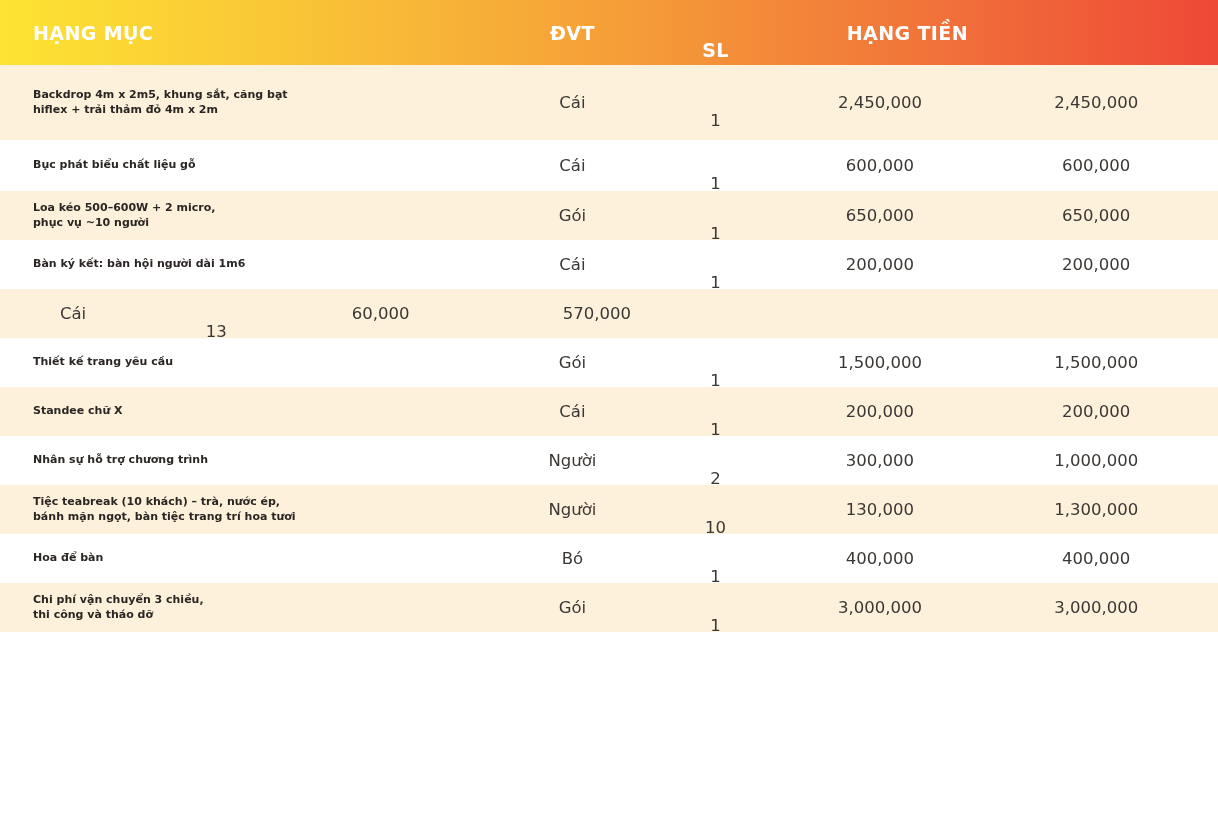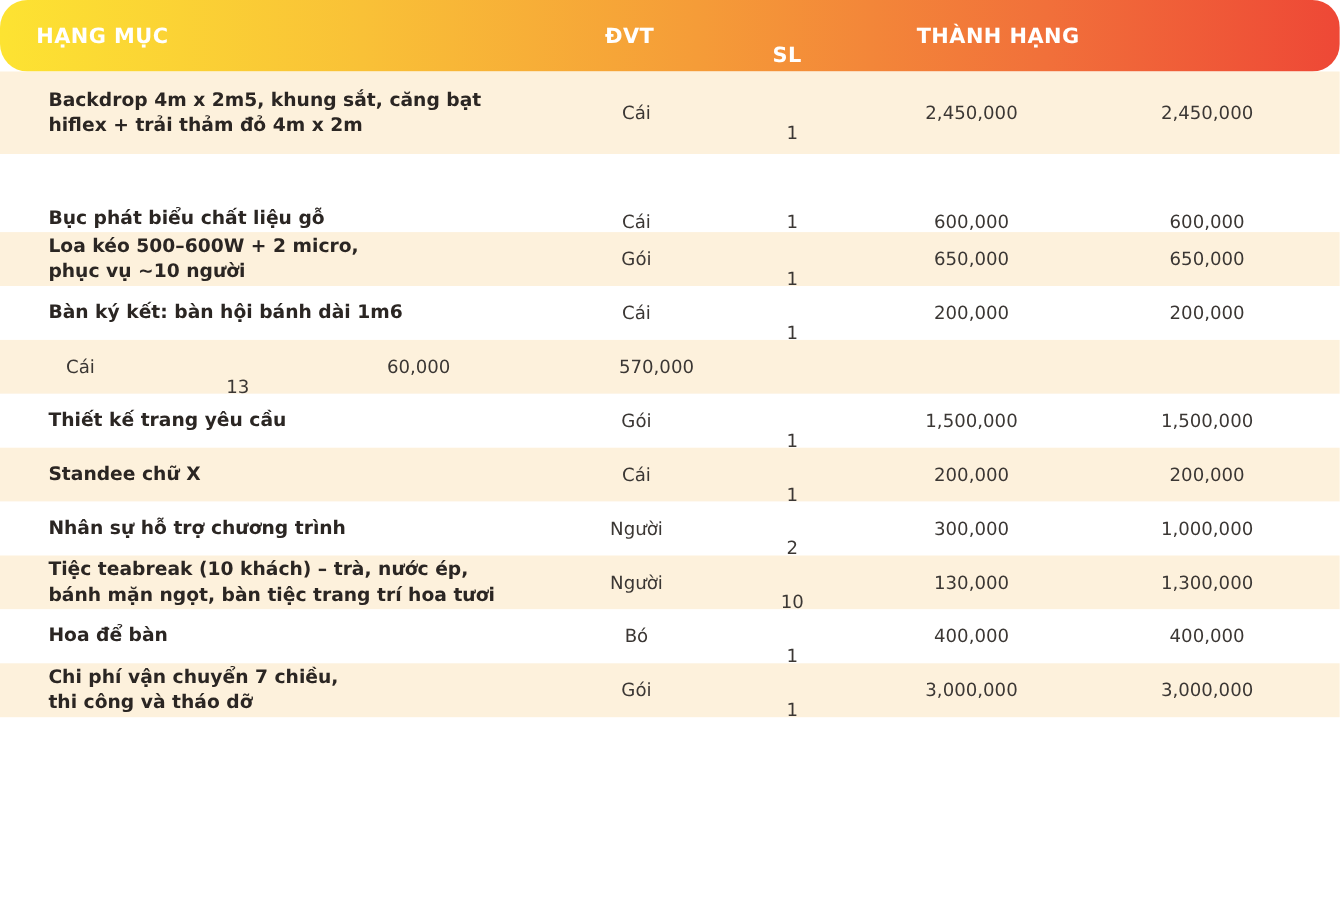--- a/index.html
+++ b/index.html
@@ -18,73 +18,71 @@
   }
   .trow {
     display: flex;
     align-items: center;
     width: 100%;
     flex: 0 0 auto;
   }
   .thead {
     height: 65px;
     background: linear-gradient(90deg, #fde332 0%, #f9c137 27%, #f59c38 52%, #f1703a 78%, #ee4836 100%);
-    border-radius: 25px;
   }
   .thead .cell {
     color: #ffffff;
     font-weight: 700;
     font-size: 19px;
     letter-spacing: 0.4px;
   }
   .tbody {
     display: flex;
     flex-direction: column;
     flex: 1 1 auto;
   }
   .tbody .trow { height: 49px; }
   .tbody .trow.h75 { height: 75px; }
-  .tbody .trow.h67 { height: 71px; align-items: flex-end; }
+  .tbody .trow.h67 { height: 51px; }
   .tbody .trow:nth-child(odd) { background: #fdf1dc; }
   .tbody .trow:nth-child(even) { background: #ffffff; }
   .cell { box-sizing: border-box; }
   .c-item {
     width: 41%;
     padding-left: 33px;
     padding-right: 26px;
     text-align: left;
   }
   .c-unit  { width: 12%;   text-align: center; }
   .c-qty   { width: 11.5%; text-align: center; margin-top: 35px; }
   .c-price { width: 15.5%; text-align: center; }
   .c-total { width: 20%;   text-align: center; }
   .tbody .c-item {
     font-weight: 700;
-    font-size: 17px;
+    font-size: 11px;
     line-height: 1.34;
     color: #2b2623;
     white-space: pre-line;
-    margin-left: 11px;
   }
   .tbody .c-unit, .tbody .c-qty, .tbody .c-price, .tbody .c-total {
     font-size: 16.5px;
     font-weight: 400;
     color: #3b3734;
   }
 </style>
 </head>
 <body>
 
 <div class="table">
 
   <div class="trow thead">
     <div class="cell c-item">HẠNG MỤC</div>
     <div class="cell c-unit">ĐVT</div>
     <div class="cell c-qty">SL</div>
-    <div class="cell c-total">THÀNH HẠNG</div>
+    <div class="cell c-total">HẠNG TIỀN</div>
   </div>
 
   <div class="tbody">
 
     <div class="trow h75">
       <div class="cell c-item">Backdrop 4m x 2m5, khung sắt, căng bạt
 hiflex + trải thảm đỏ 4m x 2m</div>
       <div class="cell c-unit">Cái</div>
       <div class="cell c-qty">1</div>
       <div class="cell c-price">2,450,000</div>
@@ -102,21 +100,21 @@
     <div class="trow">
       <div class="cell c-item">Loa kéo 500–600W + 2 micro,
 phục vụ ~10 người</div>
       <div class="cell c-unit">Gói</div>
       <div class="cell c-qty">1</div>
       <div class="cell c-price">650,000</div>
       <div class="cell c-total">650,000</div>
     </div>
 
     <div class="trow">
-      <div class="cell c-item">Bàn ký kết: bàn hội bánh dài 1m6</div>
+      <div class="cell c-item">Bàn ký kết: bàn hội người dài 1m6</div>
       <div class="cell c-unit">Cái</div>
       <div class="cell c-qty">1</div>
       <div class="cell c-price">200,000</div>
       <div class="cell c-total">200,000</div>
     </div>
 
     <div class="trow">
       <div class="cell c-unit">Cái</div>
       <div class="cell c-qty">13</div>
       <div class="cell c-price">60,000</div>
@@ -158,21 +156,21 @@
 
     <div class="trow">
       <div class="cell c-item">Hoa để bàn</div>
       <div class="cell c-unit">Bó</div>
       <div class="cell c-qty">1</div>
       <div class="cell c-price">400,000</div>
       <div class="cell c-total">400,000</div>
     </div>
 
     <div class="trow">
-      <div class="cell c-item">Chi phí vận chuyển 7 chiều,
+      <div class="cell c-item">Chi phí vận chuyển 3 chiều,
 thi công và tháo dỡ</div>
       <div class="cell c-unit">Gói</div>
       <div class="cell c-qty">1</div>
       <div class="cell c-price">3,000,000</div>
       <div class="cell c-total">3,000,000</div>
     </div>
 
   </div>
 </div>
 

